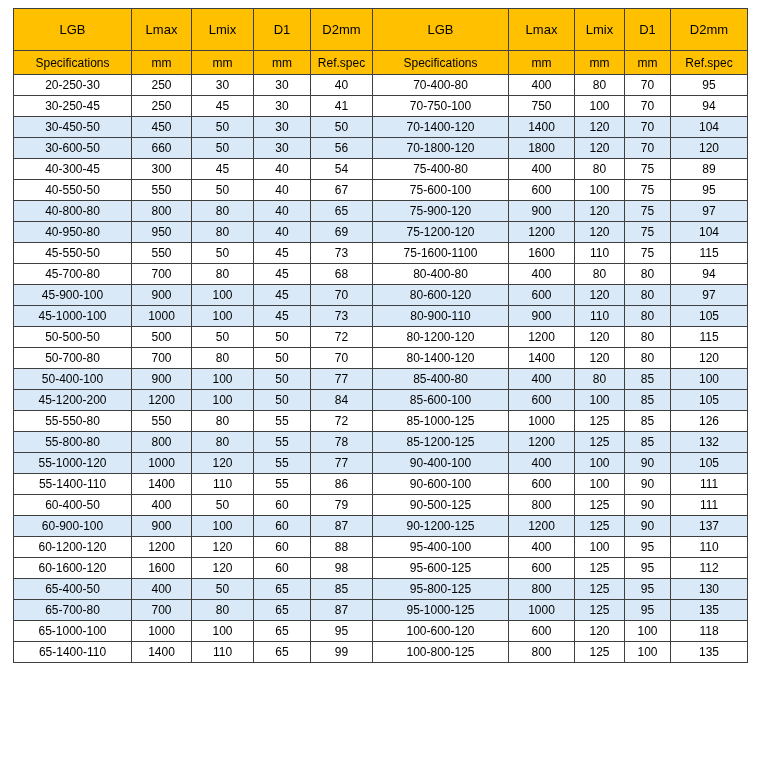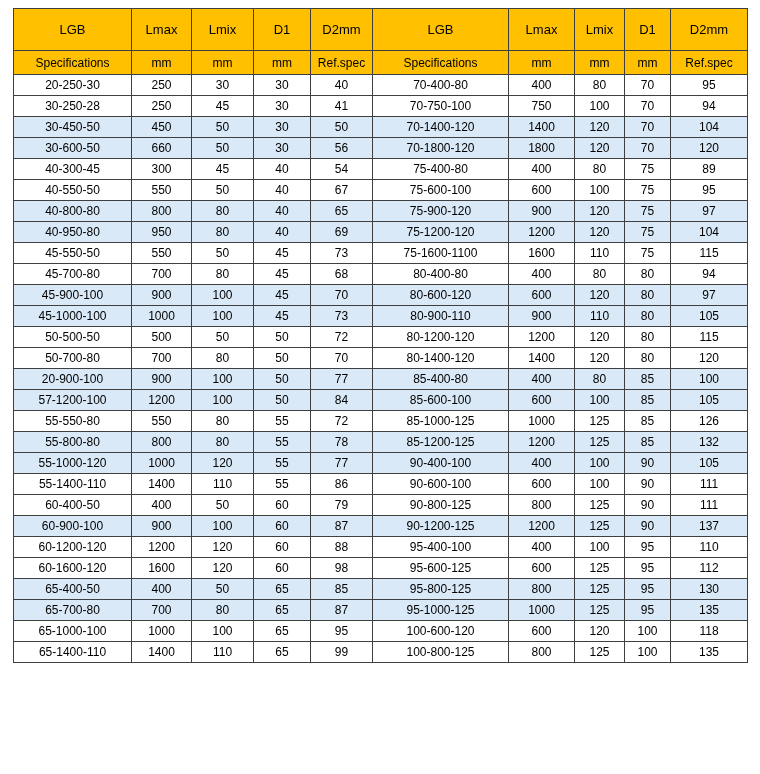--- a/index.html
+++ b/index.html
@@ -99,21 +99,21 @@
           <td>30</td>
           <td>30</td>
           <td>40</td>
           <td>70-400-80</td>
           <td>400</td>
           <td>80</td>
           <td>70</td>
           <td>95</td>
         </tr>
         <tr>
-          <td>30-250-28</td>
+          <td>30-250-45</td>
           <td>250</td>
           <td>45</td>
           <td>30</td>
           <td>41</td>
           <td>70-750-100</td>
           <td>750</td>
           <td>100</td>
           <td>70</td>
           <td>94</td>
         </tr>
@@ -255,33 +255,33 @@
           <td>80</td>
           <td>50</td>
           <td>70</td>
           <td>80-1400-120</td>
           <td>1400</td>
           <td>120</td>
           <td>80</td>
           <td>120</td>
         </tr>
         <tr class="alt">
-          <td>20-900-100</td>
+          <td>50-400-100</td>
           <td>900</td>
           <td>100</td>
           <td>50</td>
           <td>77</td>
           <td>85-400-80</td>
           <td>400</td>
           <td>80</td>
           <td>85</td>
           <td>100</td>
         </tr>
         <tr class="alt">
-          <td>57-1200-100</td>
+          <td>45-1200-200</td>
           <td>1200</td>
           <td>100</td>
           <td>50</td>
           <td>84</td>
           <td>85-600-100</td>
           <td>600</td>
           <td>100</td>
           <td>85</td>
           <td>105</td>
         </tr>
@@ -332,21 +332,21 @@
           <td>100</td>
           <td>90</td>
           <td>111</td>
         </tr>
         <tr>
           <td>60-400-50</td>
           <td>400</td>
           <td>50</td>
           <td>60</td>
           <td>79</td>
-          <td>90-800-125</td>
+          <td>90-500-125</td>
           <td>800</td>
           <td>125</td>
           <td>90</td>
           <td>111</td>
         </tr>
         <tr class="alt">
           <td>60-900-100</td>
           <td>900</td>
           <td>100</td>
           <td>60</td>

